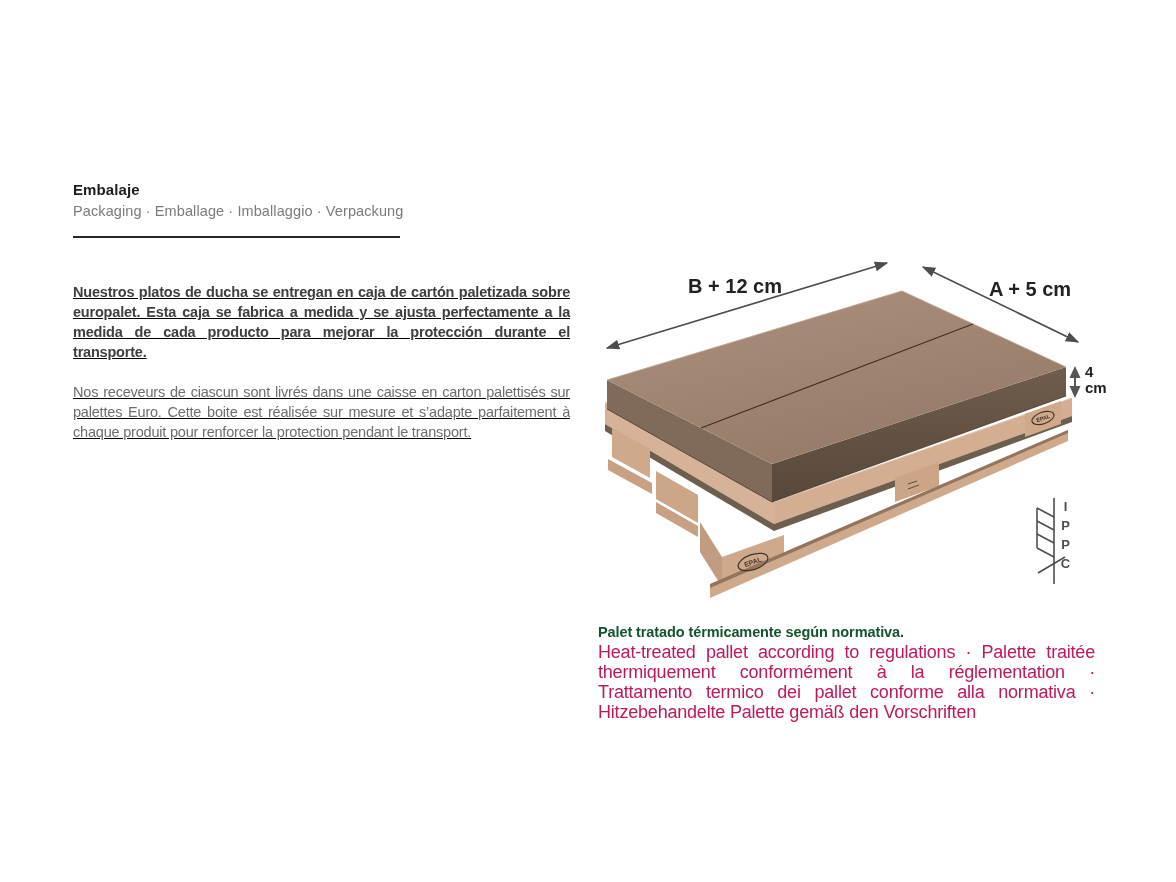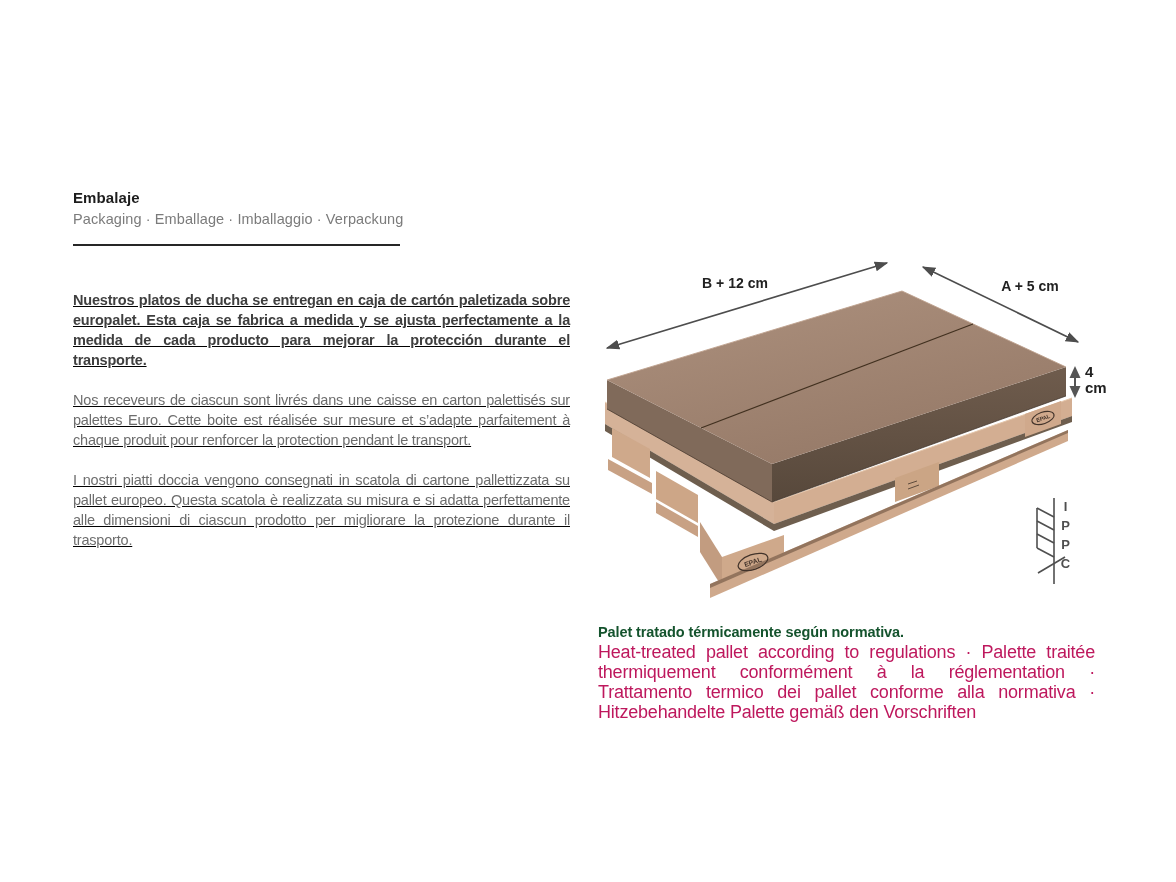--- a/index.html
+++ b/index.html
@@ -1,34 +1,34 @@
 <!DOCTYPE html>
 <html><head>
 <meta charset="utf-8">
 <style>
   * { margin: 0; padding: 0; box-sizing: border-box; }
   html, body { width: 1176px; height: 882px; background: #ffffff; overflow: hidden; }
   body { font-family: "Liberation Sans", sans-serif; position: relative; }
 
   
-  .left-col { position: absolute; left: 73px; top: 189px; width: 497px; }
+  .left-col { position: absolute; left: 73px; top: 181px; width: 497px; }
   .page-title { font-size: 15px; font-weight: 700; color: #1d1d1d; letter-spacing: 0.1px; }
   .page-subtitle { font-size: 14.5px; font-weight: 400; color: #7b7b7b; margin-top: 5px; letter-spacing: 0.1px; }
   .title-rule { width: 327px; height: 2px; background: #262626; margin-top: 17px; }
   .intro { margin-top: 44px; text-decoration: underline; }
   .intro p {
     font-size: 14.5px; line-height: 20px; text-align: justify;
     color: #6d6d6d; letter-spacing: -0.2px; margin-bottom: 20px;
   }
   .intro p.lead { color: #3f3f3f; font-weight: 700; }
 
   
   .figure-wrap { position: absolute; left: 598px; top: 252px; width: 512px; height: 360px; }
   .figure-wrap svg { position: absolute; left: 0; top: 0; }
-  .dim-label { position: absolute; font-size: 14px; font-weight: 700; color: #222; text-align: center; white-space: nowrap; }
+  .dim-label { position: absolute; font-size: 20px; font-weight: 700; color: #222; text-align: center; white-space: nowrap; }
   .dim-label.b { left: 57px; top: 23px; width: 160px; }
   .dim-label.a { left: 352px; top: 26px; width: 160px; }
   .dim-h { position: absolute; left: 487px; top: 112px; font-size: 15px; font-weight: 700; color: #222; line-height: 16px; }
   .dim-h span { display: block; }
   .ippc-letters {
     position: absolute; left: 460px; top: 247px; height: 84px;
     writing-mode: vertical-lr; text-orientation: upright;
     font-size: 13px; font-weight: 700; color: #4f4f4f; letter-spacing: 4px;
   }
 
@@ -40,21 +40,20 @@
 </head>
 <body>
 
 <div class="left-col">
   <div class="page-title">Embalaje</div>
   <div class="page-subtitle">Packaging · Emballage · Imballaggio · Verpackung</div>
   <div class="title-rule"></div>
   <div class="intro">
     <p class="lead">Nuestros platos de ducha se entregan en caja de cartón paletizada sobre europalet. Esta caja se fabrica a medida y se ajusta perfectamente a la medida de cada producto para mejorar la protección durante el transporte.</p>
     <p>Nos receveurs de ciascun sont livrés dans une caisse en carton palettisés sur palettes Euro. Cette boite est réalisée sur mesure et s’adapte parfaitement à chaque produit pour renforcer la protection pendant le transport.</p>
-    <p>I nostri piatti doccia vengono consegnati in scatola di cartone pallettizzata su pallet europeo. Questa scatola è realizzata su misura e si adatta perfettamente alle dimensioni di ciascun prodotto per migliorare la protezione durante il trasporto.</p>
   </div>
 </div>
 
 <div class="figure-wrap">
   <svg width="512" height="360" viewBox="0 0 512 360">
     <defs>
       <linearGradient id="boxTopGrad" x1="0" y1="0" x2="0.55" y2="1">
         <stop offset="0" stop-color="#ad917e"></stop>
         <stop offset="1" stop-color="#967a68"></stop>
       </linearGradient>

